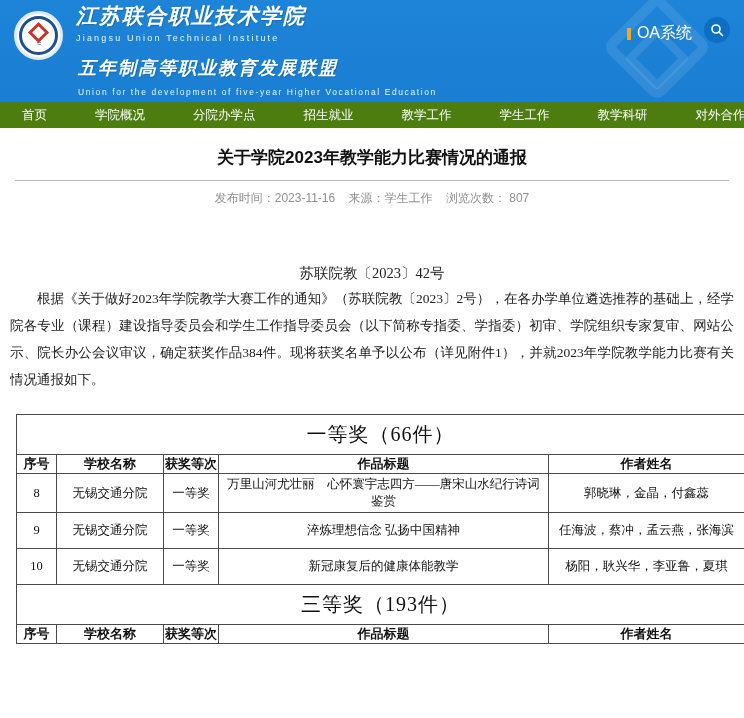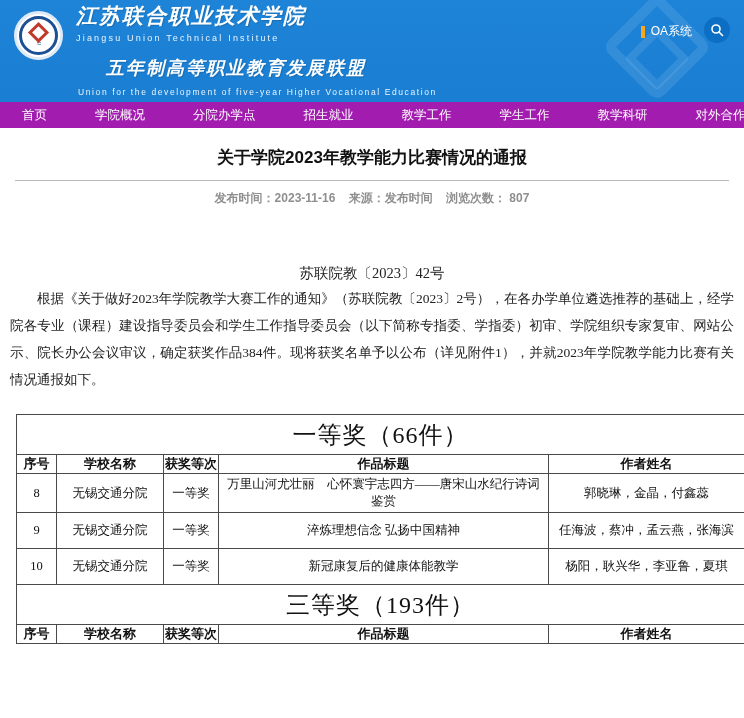--- a/index.html
+++ b/index.html
@@ -42,67 +42,66 @@
     font-family:"Liberation Serif","DejaVu Serif",serif;
     font-weight:bold; font-style:italic; font-size:21px; letter-spacing:2px;
     text-shadow:1px 1px 1px rgba(0,0,0,0.15);
   }
   .brand-en { font-size:9px; letter-spacing:2.2px; margin-top:3px; color:#eaf4fd; }
   .alliance-block { position:absolute; left:78px; top:56px; }
   .alliance-cn {
     font-family:"Liberation Serif","DejaVu Serif",serif;
     font-weight:bold; font-style:italic; font-size:18px; letter-spacing:2px;
     text-shadow:1px 1px 1px rgba(0,0,0,0.15);
-    margin-left:28px;
   }
   .alliance-en { font-size:8.5px; letter-spacing:1.6px; margin-top:7px; color:#eaf4fd; }
   .oa-area {
     position:absolute; right:52px; top:23px; display:flex; align-items:center;
-    font-size:12px; color:#fff; cursor:pointer;text-align:right;
+    font-size:16px; color:#fff; cursor:pointer;text-align:right;
   }
   .oa-bar { width:4px; height:12px; background:#f6a623; margin-right:6px; display:inline-block; }
   .search-btn {
     position:absolute; right:14px; top:17px; width:26px; height:26px;
     background:#0d6fc4; border-radius:50%; display:flex; align-items:center;
     justify-content:center; cursor:pointer;
   }
 
   
   .nav {
-    height:26px; background:#a21caf; display:flex; align-items:center;
+    height:26px; background:#4d7c0f; display:flex; align-items:center;
     justify-content:space-between; padding:0 32px 0 22px;gap:48px;
   }
   .nav a { color:#fff; font-size:12.5px; text-decoration:none; white-space:nowrap; }
 
   
   .article { padding:0 8px; font-family:"Liberation Serif","DejaVu Serif",serif; }
   .article-title {
     text-align:center; font-size:17px; font-weight:bold; color:#111;
     margin-top:18px; font-family:Liberation Sans, sans-serif;
   }
   .title-divider { border:none; border-top:1px solid #b9b9b9; margin:11px 7px 0 7px; }
   .article-meta {
     text-align:center; color:#8f8f8f; font-size:12px; margin-top:9px;
     font-family:"Liberation Sans", sans-serif;
   }
-  .article-meta span { margin:0 5px;font-weight:bold; }
+  .article-meta span { margin:0 5px; }
   .doc-number { text-align:center; font-size:14.5px; color:#222; margin-top:57px; }
   .salutation { font-size:13.5px; color:#222; margin:30px 2px 0 2px; }
   .body-para {
     font-size:13.5px; color:#222; line-height:27px; text-align:justify;
     text-indent:2em; margin:2px 2px 0 2px;
   }
 
   
   .awards-table {
     width:728px; margin:21px 8px 0 8px; border-collapse:collapse;
     font-family:"Liberation Serif","DejaVu Serif",serif; table-layout:fixed;
   }
   .awards-table td, .awards-table th { border:1px solid #4a4a4a; text-align:center; color:#111; }
-  .section-title-cell { font-size:24px; height:40px; font-weight:normal; letter-spacing:1px; }
+  .section-title-cell { font-size:20px; height:40px; font-weight:normal; letter-spacing:1px; }
   .awards-table th.col-h { font-size:13px; height:17px; font-weight:bold; }
   .awards-table td.data { font-size:12.5px; height:36px; padding:2px 4px; }
   col.c-idx { width:40px; } col.c-school { width:107px; } col.c-rank { width:55px; }
   col.c-work { width:330px; } col.c-authors { width:196px; }
 </style>
 </head>
 <body>
 
 <div class="page">
 
@@ -149,21 +148,21 @@
     <a href="#">教学科研</a>
     <a href="#">对外合作</a>
     <a href="#">专题栏目</a>
   </div>
 
   <div class="article">
     <h1 class="article-title">关于学院2023年教学能力比赛情况的通报</h1>
     <hr class="title-divider">
     <div class="article-meta">
       <span>发布时间：2023-11-16</span>
-      <span>来源：发布时间</span>
+      <span>来源：学生工作</span>
       <span>浏览次数： 807</span>
     </div>
 
     <div class="doc-number">苏联院教〔2023〕42号</div>
     <div class="body-para">根据《关于做好2023年学院教学大赛工作的通知》（苏联院教〔2023〕2号），在各办学单位遴选推荐的基础上，经学院各专业（课程）建设指导委员会和学生工作指导委员会（以下简称专指委、学指委）初审、学院组织专家复审、网站公示、院长办公会议审议，确定获奖作品384件。现将获奖名单予以公布（详见附件1），并就2023年学院教学能力比赛有关情况通报如下。</div>
 
     <table class="awards-table">
       <colgroup>
         <col class="c-idx">
           <col class="c-school">

